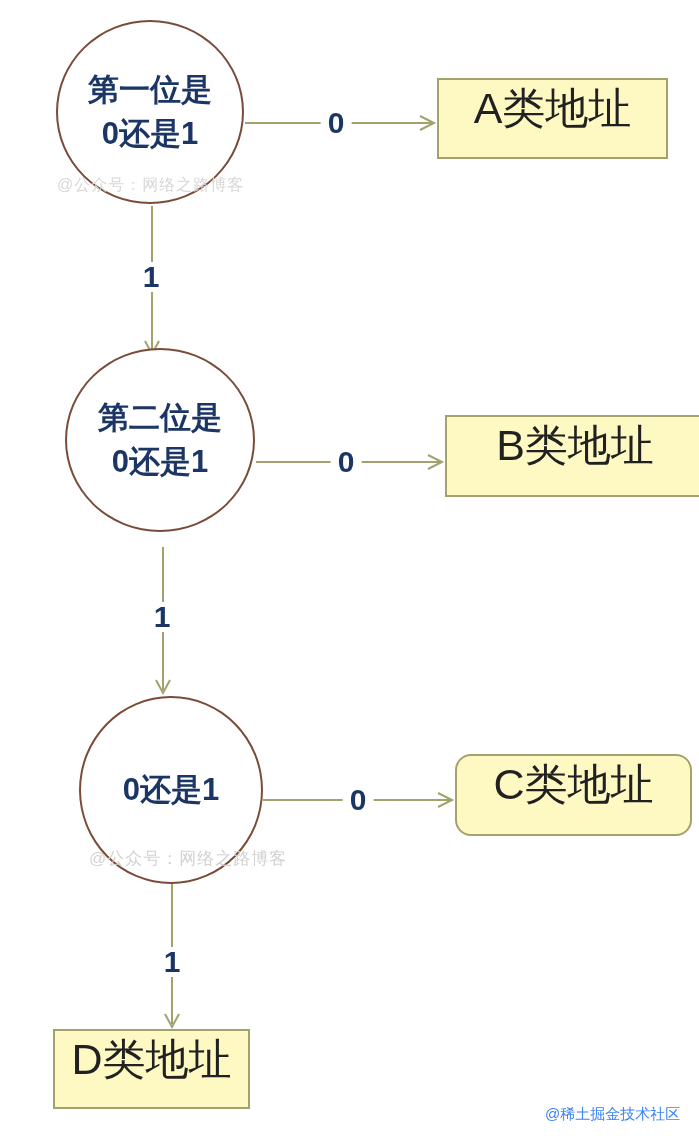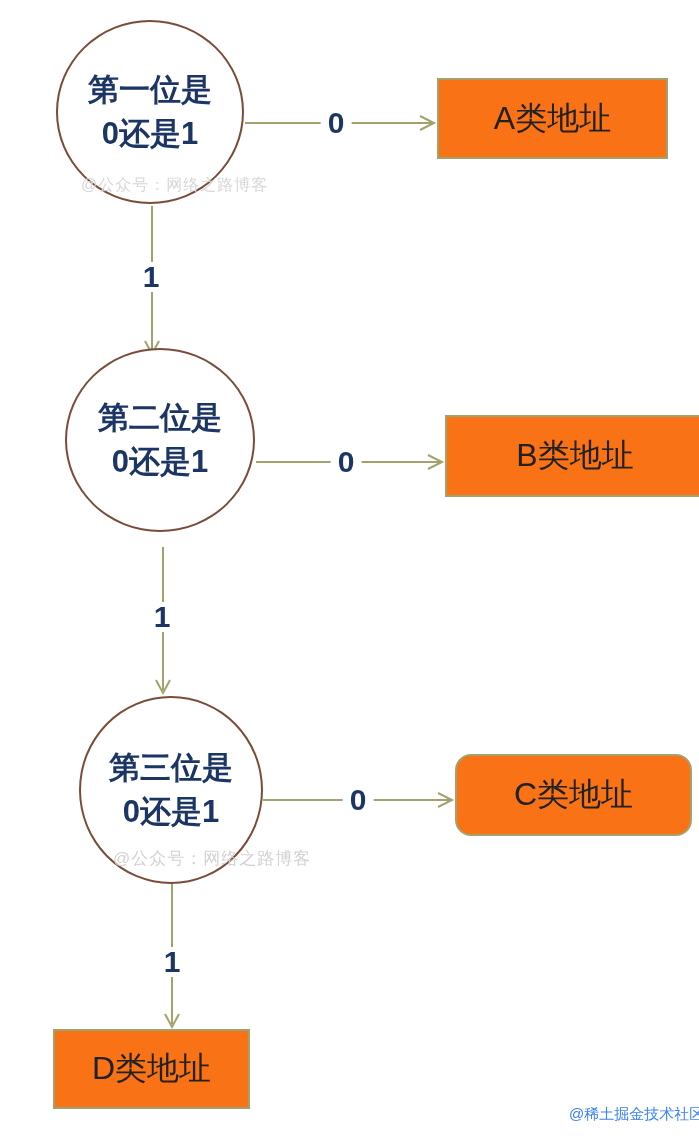--- a/index.html
+++ b/index.html
@@ -35,26 +35,26 @@
     color: #1b3564;
     font-size: 31px;
     font-weight: 600;
     line-height: 1.42;
     box-sizing: border-box;
     z-index: 2;
   }
   .result-box {
     position: absolute;
     border: 2px solid #a3a26c;
-    background: #f97316;
+    background: #fef9c3;
     display: flex;
-    align-items: center;
+    align-items: flex-start;
     justify-content: center;
     color: #212121;
-    font-size: 32px;
+    font-size: 43px;
     font-weight: 500;
     box-sizing: border-box;
     z-index: 2;
   }
   .edge-label {
     position: absolute;
     transform: translate(-50%, -50%);
     background: #ffffff;
     color: #1b3564;
     font-size: 30px;
@@ -63,21 +63,20 @@
     line-height: 1;
     z-index: 3;
   }
   .watermark {
     position: absolute;
     color: #d7d7d7;
     font-size: 16px;
     letter-spacing: 1px;
     white-space: nowrap;
     z-index: 4;
-    margin-left: 24px;
   }
   .watermark.wm2 { font-size: 17px; color: #d2d2d2; }
   .watermark.wm3 { font-size: 15px; color: #3b82f6; letter-spacing: 0; }
   #c1 { left: 56px;  top: 20px;  width: 188px; height: 184px; }
   #c2 { left: 65px;  top: 348px; width: 190px; height: 184px; text-align: center; }
   #c3 { left: 79px;  top: 696px; width: 184px; height: 188px; }
   #bA { left: 437px; top: 78px;   width: 231px; height: 81px; }
   #bB { left: 445px; top: 415px;  width: 260px; height: 82px; }
   #bC { left: 455px; top: 754px;  width: 237px; height: 82px; border-radius: 16px; }
   #bD { left: 53px;  top: 1029px; width: 197px; height: 80px; }
@@ -124,21 +123,20 @@
     <span>第一位是</span>
     <span>0还是1</span>
   </div>
 
   <div id="c2" class="decision-circle">
     <span>第二位是</span>
     <span>0还是1</span>
   </div>
 
   <div id="c3" class="decision-circle">
-    <span>第三位是</span>
     <span>0还是1</span>
   </div>
 
   <div id="bA" class="result-box">
     <span>A类地址</span>
   </div>
   <div id="bB" class="result-box">
     <span>B类地址</span>
   </div>
   <div id="bC" class="result-box">

